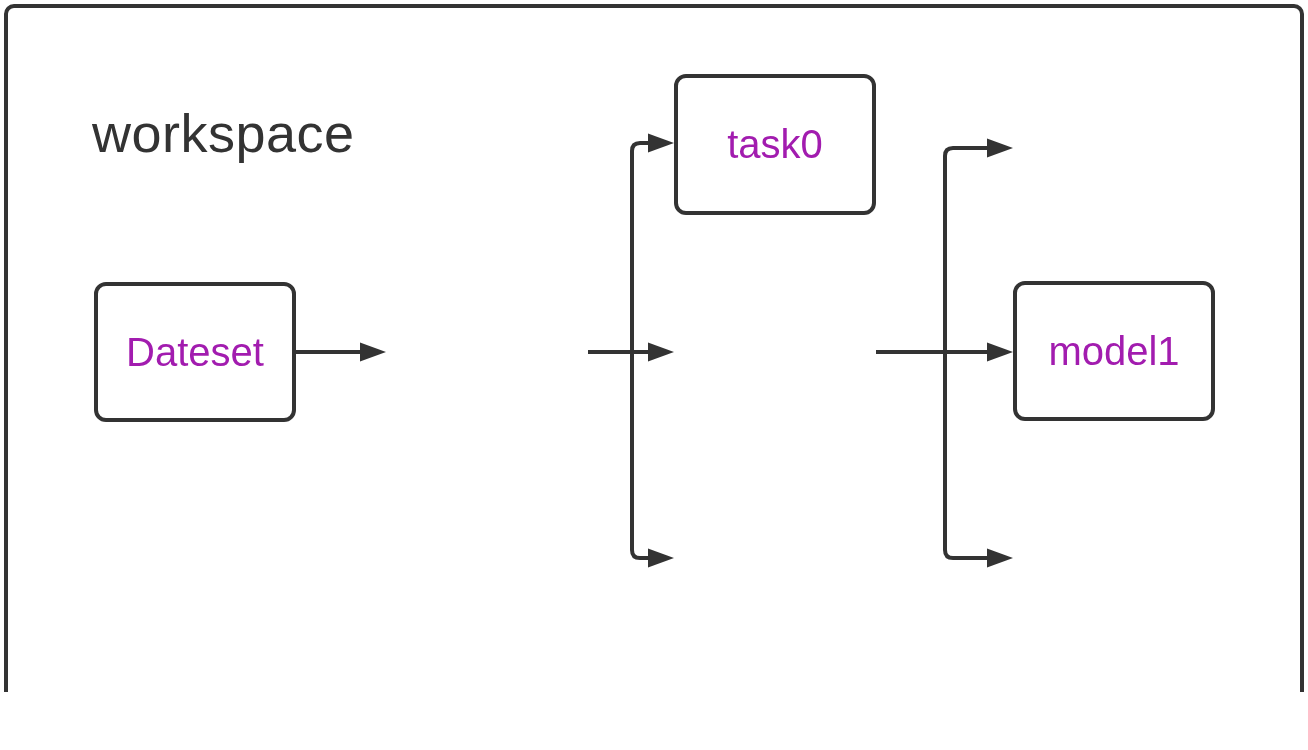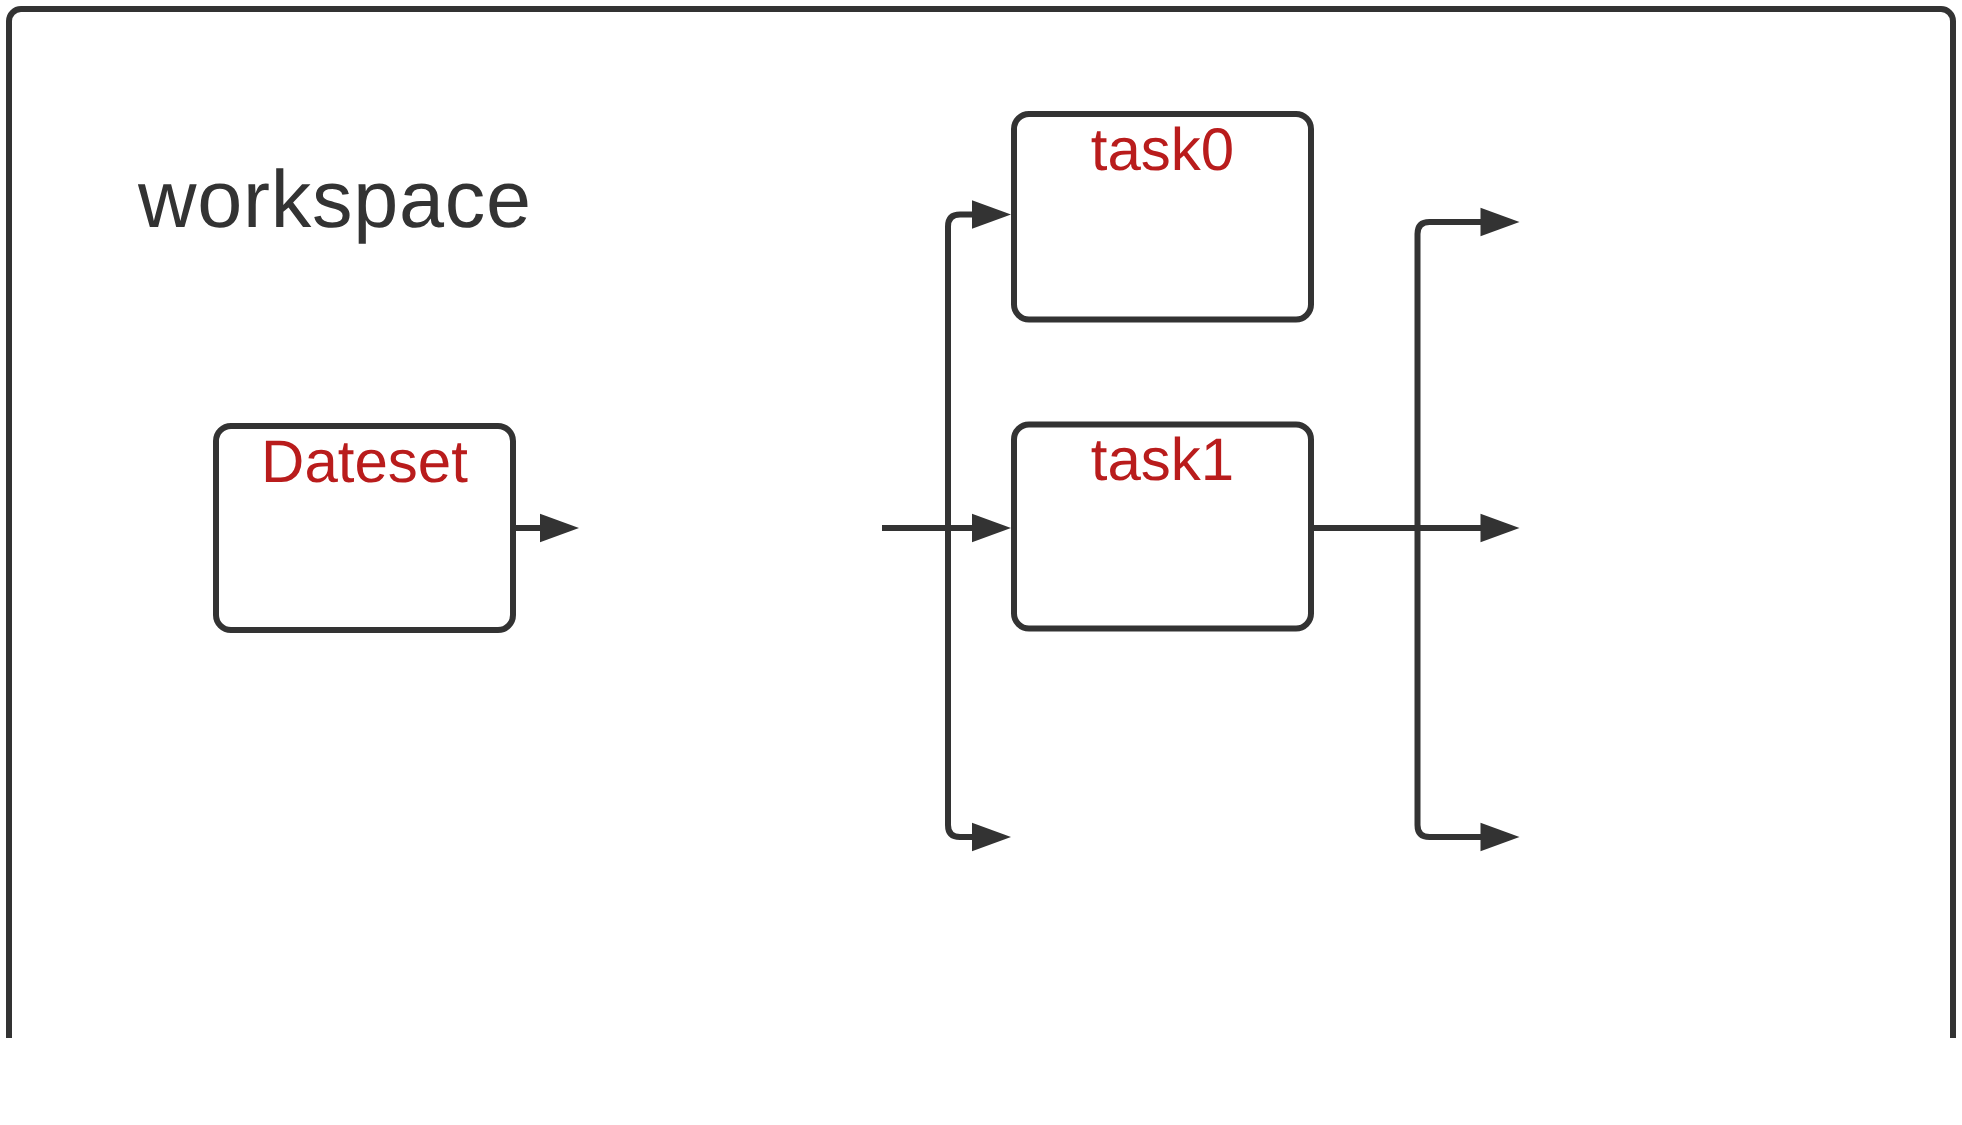--- a/index.html
+++ b/index.html
@@ -47,27 +47,27 @@
   }
   .node {
     position: absolute;
     width: 202px;
     height: 140px;
     box-sizing: border-box;
     border: 4px solid #333333;
     border-radius: 12px;
     background: #ffffff;
     display: flex;
-    align-items: flex-start;
+    align-items: center;
     justify-content: center;
     font-size: 40px;
-    color: #b91c1c;
+    color: #a21caf;
     white-space: nowrap;
   }
-  .n-dateset { left: 94px;  top: 282px; margin-left: 48px; }
+  .n-dateset { left: 94px;  top: 282px; }
   .n-project { left: 386px; top: 281px; }
   .n-task0   { left: 674px; top: 74px;  height: 141px; }
   .n-task1   { left: 674px; top: 281px; }
   .n-task2   { left: 674px; top: 488px; }
   .n-model0  { left: 1013px; top: 79px; height: 139px; }
   .n-model1  { left: 1013px; top: 281px; }
   .n-model2  { left: 1013px; top: 488px; }
 </style>
 </head>
 <body>
@@ -100,16 +100,16 @@
       <polygon points="1013,558 987,548.5 987,567.5" fill="#333333" stroke="none"></polygon>
     </g>
   </svg>
 
   <div class="node n-dateset">
     <span>Dateset</span>
   </div>
   <div class="node n-task0">
     <span>task0</span>
   </div>
-  <div class="node n-task1">
-    <span>task1</span>
+  <div class="node n-model1">
+    <span>model1</span>
   </div>
 </div>
 
 </body></html>

